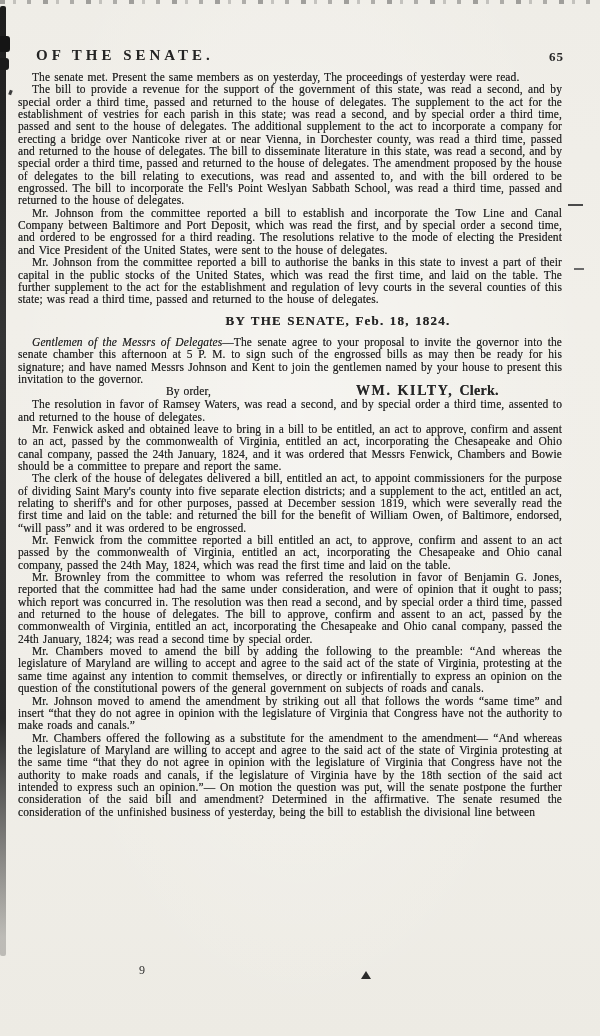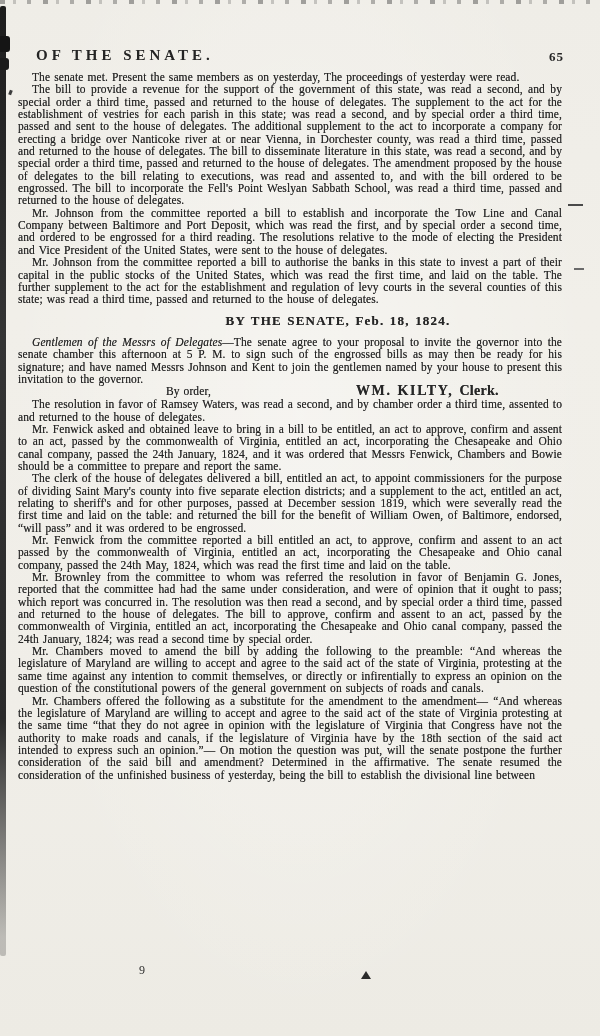--- a/index.html
+++ b/index.html
@@ -75,23 +75,24 @@
 
     <div class="message-heading">BY THE SENATE, Feb. 18, 1824.</div>
 
     <p><span class="salutation">Gentlemen of the Messrs of Delegates</span><span>—The senate agree to your proposal to invite the governor into the senate chamber this afternoon at 5 P. M. to sign such of the engrossed bills as may then be ready for his signature; and have named Messrs Johnson and Kent to join the gentlemen named by your house to present this invitation to the governor.</span></p>
 
     <div class="by-order-line">
       <span class="by-order-label">By order,</span>
       <span class="clerk-signature"><span>WM. KILTY,</span>&nbsp;<span class="clerk-title">Clerk.</span></span>
     </div>
 
-    <p>The resolution in favor of Ramsey Waters, was read a second, and by chamber order a third time, assented to and returned to the house of delegates.</p>
+    <p>The resolution in favor of Ramsey Waters, was read a second, and by special order a third time, assented to and returned to the house of delegates.</p>
     <p>Mr. Fenwick asked and obtained leave to bring in a bill to be entitled, an act to approve, confirm and assent to an act, passed by the commonwealth of Virginia, entitled an act, incorporating the Chesapeake and Ohio canal company, passed the 24th January, 1824, and it was ordered that Messrs Fenwick, Chambers and Bowie should be a committee to prepare and report the same.</p>
     <p>The clerk of the house of delegates delivered a bill, entitled an act, to appoint commissioners for the purpose of dividing Saint Mary's county into five separate election districts; and a supplement to the act, entitled an act, relating to sheriff's and for other purposes, passed at December session 1819, which were severally read the first time and laid on the table: and returned the bill for the benefit of William Owen, of Baltimore, endorsed, “will pass” and it was ordered to be engrossed.</p>
     <p>Mr. Fenwick from the committee reported a bill entitled an act, to approve, confirm and assent to an act passed by the commonwealth of Virginia, entitled an act, incorporating the Chesapeake and Ohio canal company, passed the 24th May, 1824, which was read the first time and laid on the table.</p>
     <p>Mr. Brownley from the committee to whom was referred the resolution in favor of Benjamin G. Jones, reported that the committee had had the same under consideration, and were of opinion that it ought to pass; which report was concurred in. The resolution was then read a second, and by special order a third time, passed and returned to the house of delegates. The bill to approve, confirm and assent to an act, passed by the commonwealth of Virginia, entitled an act, incorporating the Chesapeake and Ohio canal company, passed the 24th January, 1824; was read a second time by special order.</p>
     <p>Mr. Chambers moved to amend the bill by adding the following to the preamble: “And whereas the legislature of Maryland are willing to accept and agree to the said act of the state of Virginia, protesting at the same time against any intention to commit themselves, or directly or infirentially to express an opinion on the question of the constitutional powers of the general government on subjects of roads and canals.</p>
+    <p>Mr. Johnson moved to amend the amendment by striking out all that follows the words “same time” and insert “that they do not agree in opinion with the legislature of Virginia that Congress have not the authority to make roads and canals.”</p>
     <p>Mr. Chambers offered the following as a substitute for the amendment to the amendment— “And whereas the legislature of Maryland are willing to accept and agree to the said act of the state of Virginia protesting at the same time “that they do not agree in opinion with the legislature of Virginia that Congress have not the authority to make roads and canals, if the legislature of Virginia have by the 18th section of the said act intended to express such an opinion.”— On motion the question was put, will the senate postpone the further consideration of the said bill and amendment? Determined in the affirmative. The senate resumed the consideration of the unfinished business of yesterday, being the bill to establish the divisional line between</p>
   </div>
 
   <div class="signature-mark">9</div>
 </div>
 
 </body></html>

